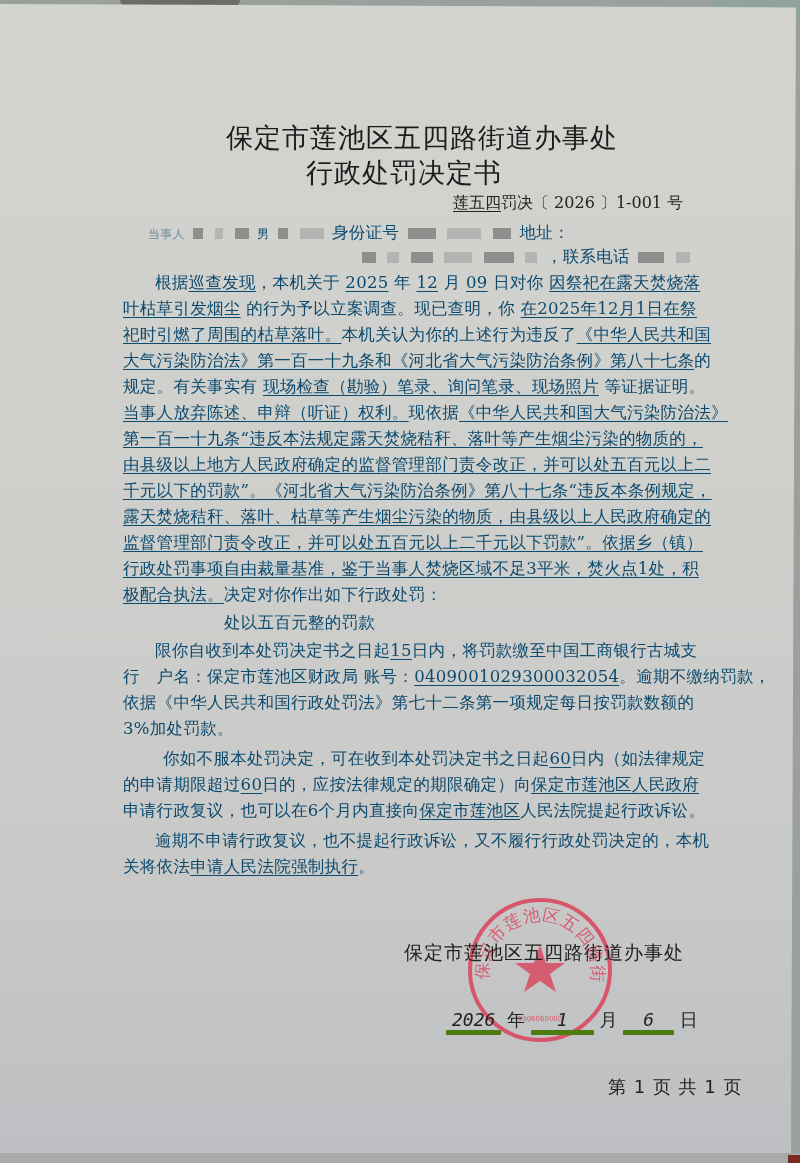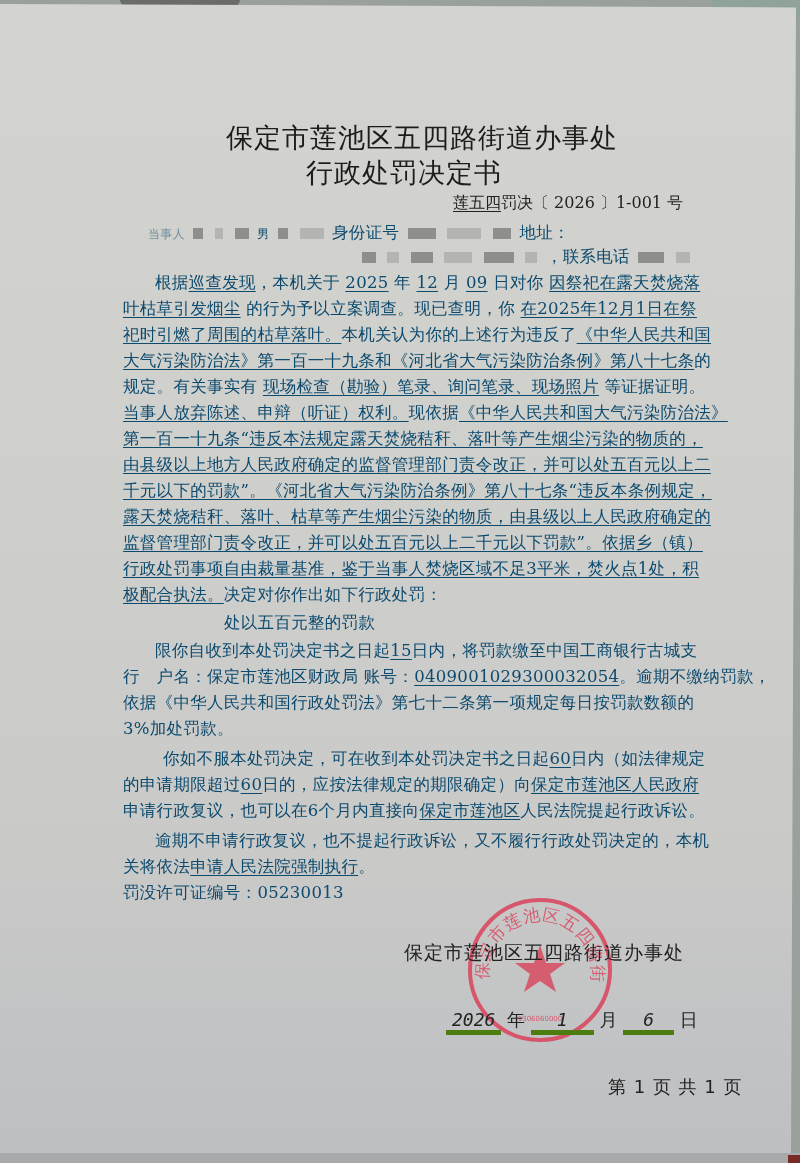--- a/index.html
+++ b/index.html
@@ -132,21 +132,20 @@
     <span>的申请期限超过</span><span class="u">60</span><span>日的，应按法律规定的期限确定）向</span><span class="u">保定市莲池区人民政府</span>
   </div>
   <div class="line" style="top:798px;">
     <span>申请行政复议，也可以在6个月内直接向</span><span class="u">保定市莲池区</span><span>人民法院提起行政诉讼。</span>
   </div>
 
   <div class="line" style="top:828px;left:155px;">逾期不申请行政复议，也不提起行政诉讼，又不履行行政处罚决定的，本机</div>
   <div class="line" style="top:854px;">
     <span>关将依法</span><span class="u">申请人民法院强制执行</span><span>。</span>
   </div>
-  <div class="line" style="top:880px;">罚没许可证编号：05230013</div>
 
   <svg class="stamp" viewBox="0 0 150 150">
     <defs>
       <path id="arc" d="M 25 92 A 52 52 0 1 1 125 92"></path>
     </defs>
     <circle cx="75" cy="75" r="70" fill="none" stroke="#d9425a" stroke-width="4" opacity=".85"></circle>
     <text font-size="17" fill="#d9425a" opacity=".8" font-family="DejaVu Sans, sans-serif" letter-spacing="1">
       <textPath href="#arc" startOffset="4%">保定市莲池区五四路街道办事处</textPath>
     </text>
     <polygon points="75,50 81,68 100,68 85,79 91,97 75,86 59,97 65,79 50,68 69,68" fill="#d9425a" opacity=".8"></polygon>

